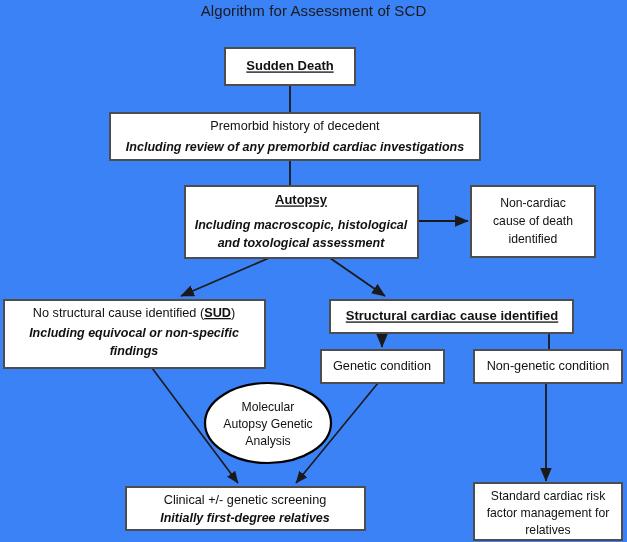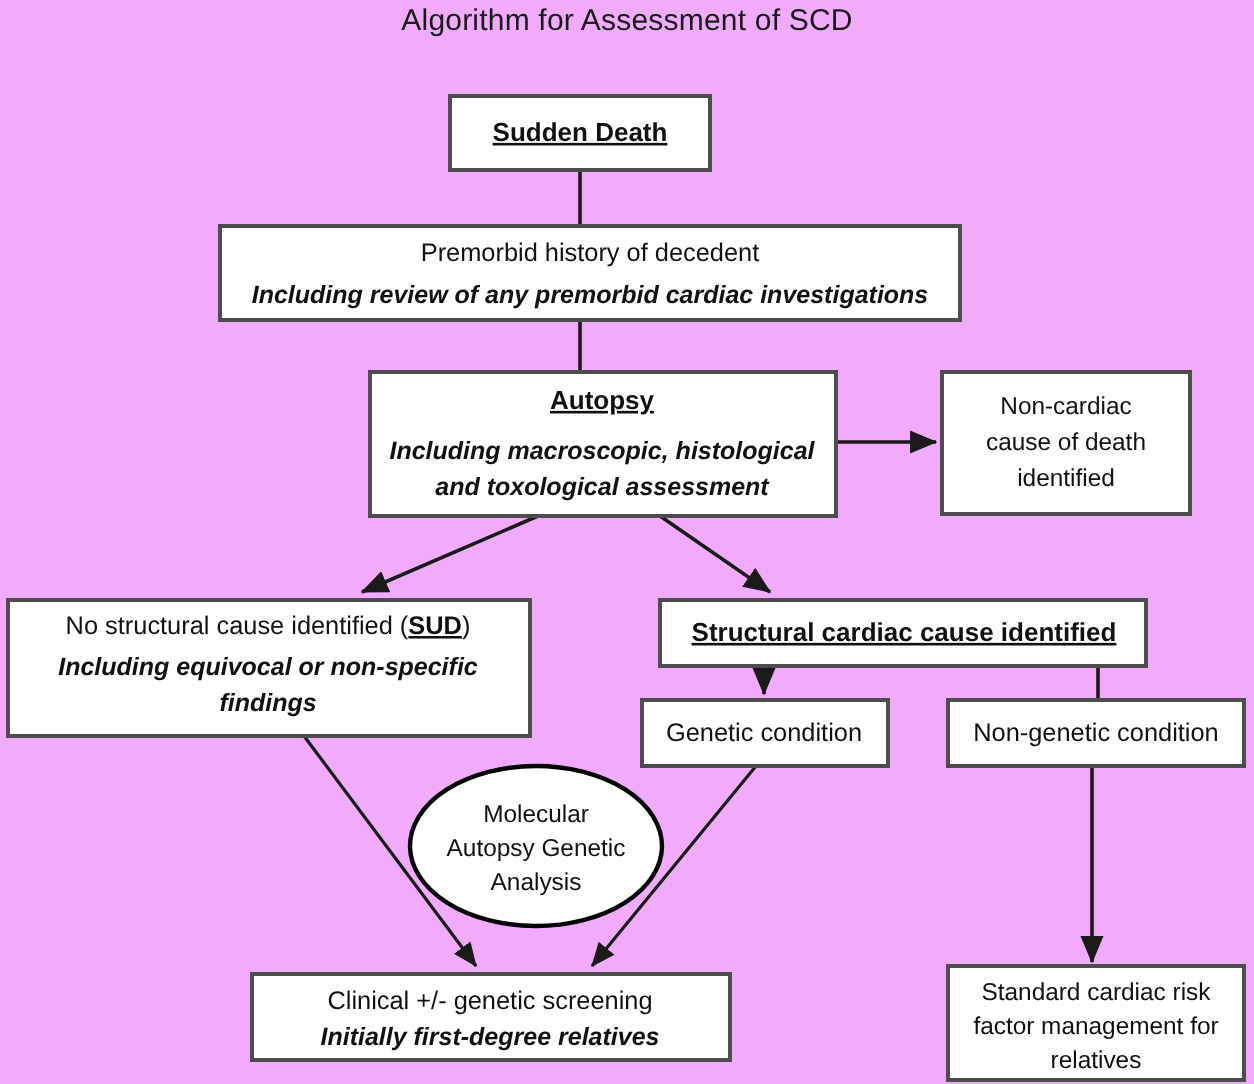--- a/index.html
+++ b/index.html
@@ -4,21 +4,21 @@
 <style>
   html, body {
     margin: 0;
     padding: 0;
     background: #ffffff;
   }
   #page {
     position: relative;
     width: 627px;
     height: 542px;
-    background: #f0abfc;
+    background: #3b82f6;
     font-family: "Liberation Sans", sans-serif;
     overflow: hidden;
   }
   #chart-title {
     position: absolute;
     left: 0;
     top: 2px;
     width: 627px;
     text-align: center;
     font-size: 15px;

